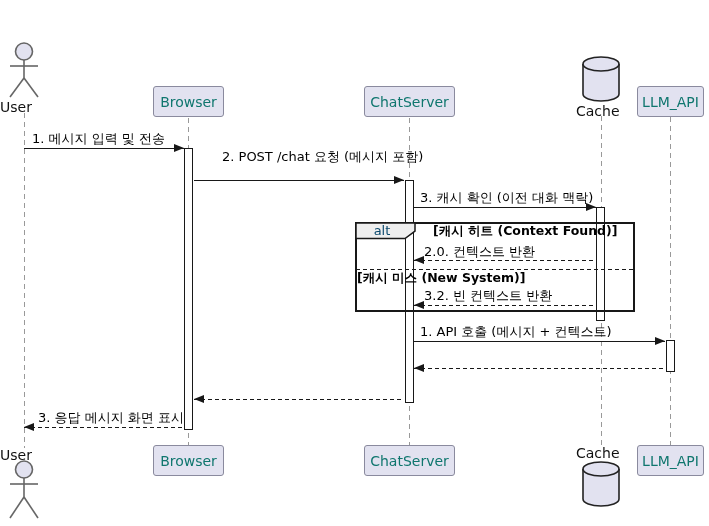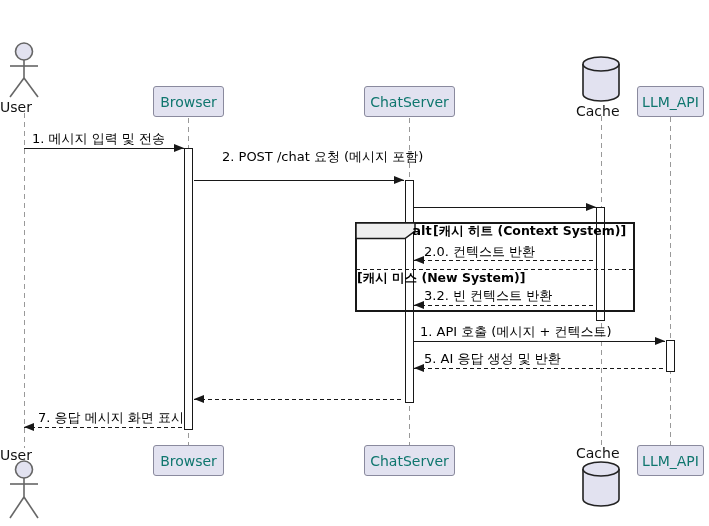--- a/index.html
+++ b/index.html
@@ -31,21 +31,21 @@
   .head{position:absolute;width:0;height:0;top:-4px;}
   .head-r{right:0;border-top:4px solid transparent;border-bottom:4px solid transparent;border-left:10px solid var(--arrow);}
   .head-l{left:0;border-top:4px solid transparent;border-bottom:4px solid transparent;border-right:10px solid var(--arrow);}
   .mlabel{position:absolute;font-size:13px;color:#000;white-space:nowrap;text-align:right;}
   .fragment{position:absolute;left:355px;top:222px;width:280px;height:90px;
         border:2px solid var(--frame_border);box-sizing:border-box;}
   .frag-divider{position:absolute;left:356px;top:269px;width:278px;height:1px;
         background:repeating-linear-gradient(to right,var(--frame_border) 0 4px,transparent 4px 7px);}
   .operator-shape{position:absolute;left:355px;top:222px;}
   .operator-text{position:absolute;left:355px;top:223px;width:54px;text-align:center;
-        font-size:13px;font-weight:bold;color:#000000;margin-left:40px;}
+        font-size:13px;font-weight:normal;color:#0c4a6e;}
   .cond{position:absolute;font-size:12.5px;font-weight:bold;color:#000;white-space:nowrap;}
   .actor-svg,.cyl-svg{position:absolute;}
   .actor-line{stroke:var(--actor_line);stroke-width:1.6;fill:none;}
   .actor-head{stroke:var(--actor_line);stroke-width:1.6;fill:var(--participant_fill);}
   .cyl{stroke:#222;stroke-width:1.6;fill:var(--participant_fill);}
   .op-path{fill:var(--operator_fill);stroke:var(--frame_border);stroke-width:1.5;}
 </style>
 </head>
 <body>
 
@@ -82,21 +82,21 @@
   <div class="bar" style="left:404.5px;top:180px;height:223px;"></div>
   <div class="bar" style="left:596px;top:207px;height:114px;"></div>
   <div class="bar" style="left:665.5px;top:340px;height:32px;"></div>
 
   <div class="fragment"></div>
   <div class="frag-divider"></div>
   <svg class="operator-shape" width="62" height="18" viewBox="0 0 62 18">
     <path class="op-path" d="M1,1 H60 V9 L50,16.5 H1 Z"></path>
   </svg>
   <div class="operator-text">alt</div>
-  <div class="cond" style="left:433px;top:223px;">[캐시 히트 (Context System)]</div>
+  <div class="cond" style="left:433px;top:223px;">[캐시 히트 (Context Found)]</div>
   <div class="cond" style="left:357px;top:270px;">[캐시 미스 (New System)]</div>
 
   <div class="arrow solid" style="left:24px;top:148px;width:160px;">
       <span class="head head-r"></span>
     </div>
   <div class="arrow solid" style="left:194px;top:180px;width:210px;">
       <span class="head head-r"></span>
     </div>
   <div class="arrow solid" style="left:414px;top:207px;width:182px;">
       <span class="head head-r"></span>
@@ -115,25 +115,25 @@
     </div>
   <div class="arrow dashed" style="left:194px;top:399px;width:210px;">
       <span class="head head-l"></span>
     </div>
   <div class="arrow dashed" style="left:24px;top:427px;width:160px;">
       <span class="head head-l"></span>
     </div>
 
   <div class="mlabel" style="left:32px;top:130px;">1. 메시지 입력 및 전송</div>
   <div class="mlabel" style="left:202px;top:148px;margin-left:20px;">2. POST /chat 요청 (메시지 포함)</div>
+  <div class="mlabel" style="left:420px;top:189px;">3. 캐시 확인 (이전 대화 맥락)</div>
   <div class="mlabel" style="left:424px;top:243px;">2.0. 컨텍스트 반환</div>
   <div class="mlabel" style="left:424px;top:287px;">3.2. 빈 컨텍스트 반환</div>
   <div class="mlabel" style="left:420px;top:323px;">1. API 호출 (메시지 + 컨텍스트)</div>
-  <div class="mlabel" style="left:424px;top:350px;">5. AI 응답 생성 및 반환</div>
-  <div class="mlabel" style="left:38px;top:409px;">7. 응답 메시지 화면 표시</div>
+  <div class="mlabel" style="left:38px;top:409px;">3. 응답 메시지 화면 표시</div>
 
   <div class="plabel" style="left:0px;top:447px;width:48px;">User</div>
   <svg class="actor-svg" style="left:6px;top:460px;" width="36" height="60" viewBox="0 0 36 60">
     <circle class="actor-head" cx="18" cy="9.5" r="8.5"></circle>
     <line class="actor-line" x1="18" y1="18" x2="18" y2="37"></line>
     <line class="actor-line" x1="4" y1="24" x2="32" y2="24"></line>
     <line class="actor-line" x1="18" y1="37" x2="4" y2="58"></line>
     <line class="actor-line" x1="18" y1="37" x2="32" y2="58"></line>
   </svg>
 

